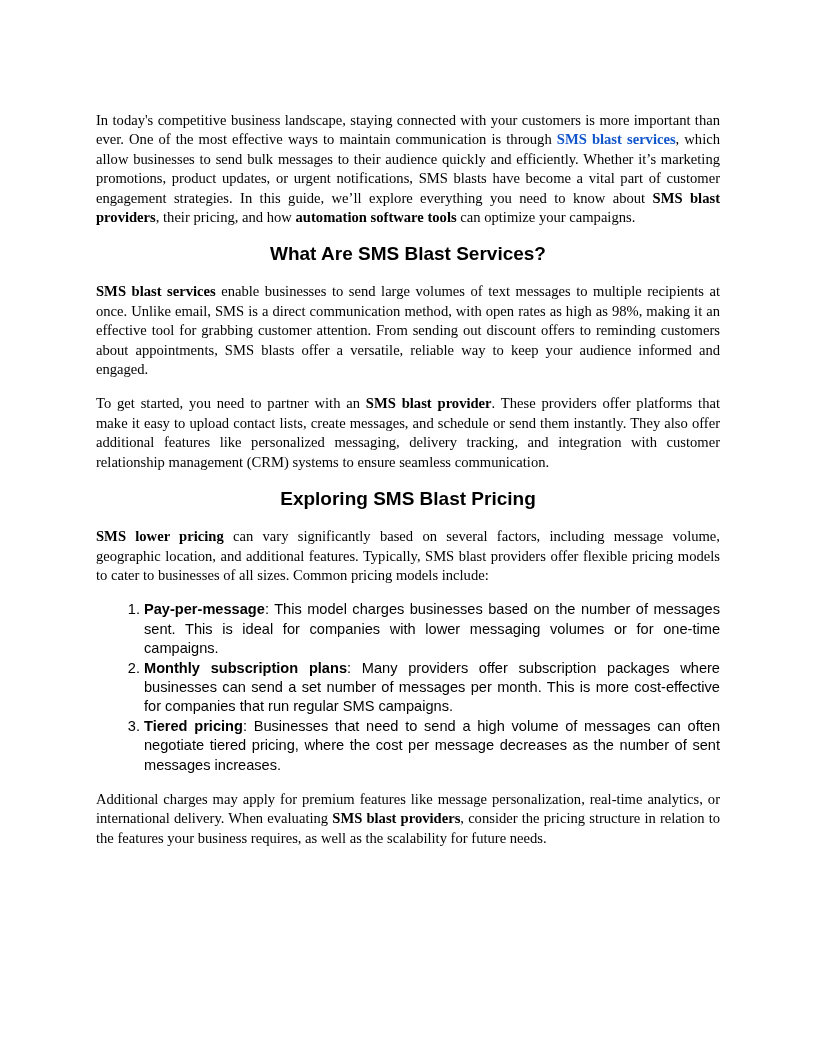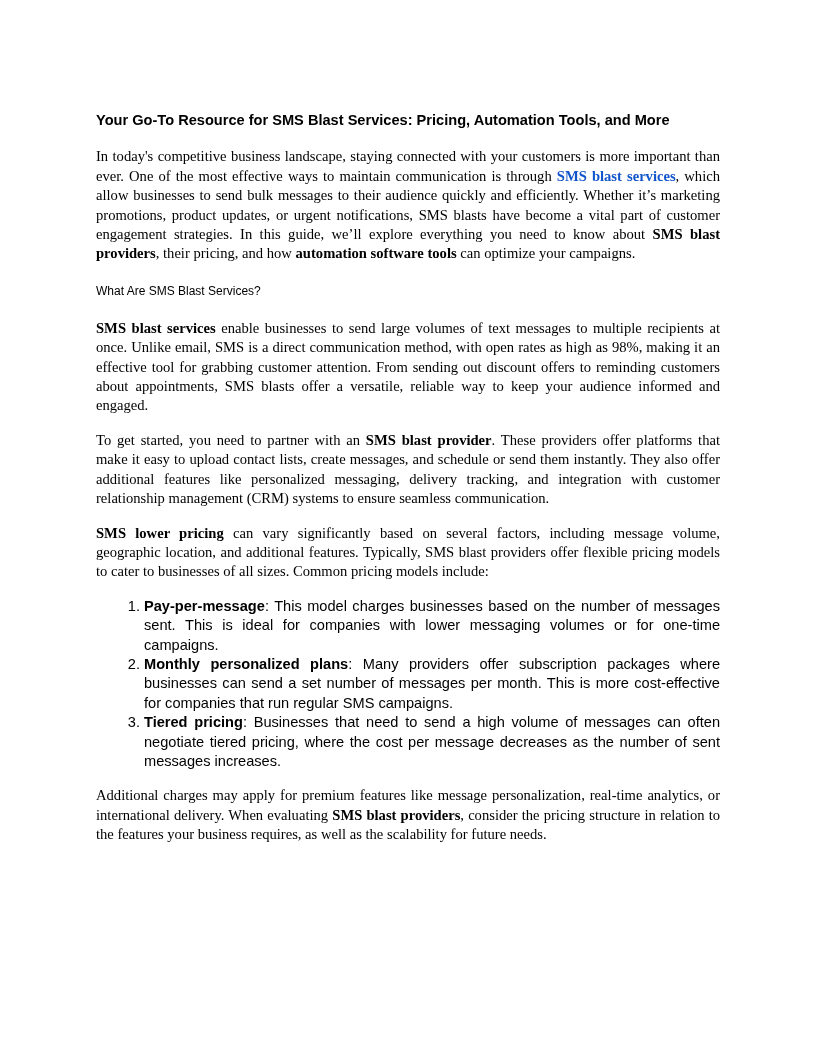--- a/index.html
+++ b/index.html
@@ -5,44 +5,44 @@
     html, body { margin: 0; padding: 0; background: #ffffff; }
     body { width: 816px; height: 1056px; position: relative; overflow: hidden; }
     .page {
       position: absolute; left: 96px; top: 111px; width: 624px;
       font-family: "Liberation Sans", sans-serif;
       color: #000000; font-size: 14.6px; line-height: 19.4px;
     }
     .doc-title { font-weight: bold; font-size: 14.6px; margin: 0 0 17px 0; }
     p { margin: 0; text-align: justify; }
     .para { margin-bottom: 15px; font-family: Liberation Serif, serif; }
-    h2 { font-size: 12px; font-weight: normal; margin: 0 0 16px 0; line-height: 24px; }
+    h2 { font-size: 19px; font-weight: bold; margin: 0 0 16px 0; line-height: 24px; text-align: center; }
     .mt { margin-top: 2px; }
     b { font-weight: bold; }
     a.link { color: #1155cc; font-weight: bold; text-decoration: none; }
     ol { margin: 8px 0 15px 0; padding-left: 48px; }
     ol li { text-align: justify; padding-left: 0; }
   </style>
 </head>
 <body>
 
 <div class="page">
-  <p class="doc-title">Your Go-To Resource for SMS Blast Services: Pricing, Automation Tools, and More</p>
 
   <p class="para"><span>In today's competitive business landscape, staying connected with your customers is more important than ever. One of the most effective ways to maintain communication is through </span><a class="link" href="#">SMS blast services</a><span>, which allow businesses to send bulk messages to their audience quickly and efficiently. Whether it’s marketing promotions, product updates, or urgent notifications, SMS blasts have become a vital part of customer engagement strategies. In this guide, we’ll explore everything you need to know about </span><b>SMS blast providers</b><span>, their pricing, and how </span><b>automation software tools</b><span> can optimize your campaigns.</span></p>
 
   <h2 class="mt">What Are SMS Blast Services?</h2>
 
   <p class="para"><b>SMS blast services</b><span> enable businesses to send large volumes of text messages to multiple recipients at once. Unlike email, SMS is a direct communication method, with open rates as high as 98%, making it an effective tool for grabbing customer attention. From sending out discount offers to reminding customers about appointments, SMS blasts offer a versatile, reliable way to keep your audience informed and engaged.</span></p>
 
   <p class="para"><span>To get started, you need to partner with an </span><b>SMS blast provider</b><span>. These providers offer platforms that make it easy to upload contact lists, create messages, and schedule or send them instantly. They also offer additional features like personalized messaging, delivery tracking, and integration with customer relationship management (CRM) systems to ensure seamless communication.</span></p>
 
+  <h2 class="mt">Exploring SMS Blast Pricing</h2>
 
   <p class="para"><b>SMS lower pricing</b><span> can vary significantly based on several factors, including message volume, geographic location, and additional features. Typically, SMS blast providers offer flexible pricing models to cater to businesses of all sizes. Common pricing models include:</span></p>
 
   <ol>
     <li><b>Pay-per-message</b><span>: This model charges businesses based on the number of messages sent. This is ideal for companies with lower messaging volumes or for one-time campaigns.</span></li>
-    <li><b>Monthly personalized plans</b><span>: Many providers offer subscription packages where businesses can send a set number of messages per month. This is more cost-effective for companies that run regular SMS campaigns.</span></li>
+    <li><b>Monthly subscription plans</b><span>: Many providers offer subscription packages where businesses can send a set number of messages per month. This is more cost-effective for companies that run regular SMS campaigns.</span></li>
     <li><b>Tiered pricing</b><span>: Businesses that need to send a high volume of messages can often negotiate tiered pricing, where the cost per message decreases as the number of sent messages increases.</span></li>
   </ol>
 
   <p class="para"><span>Additional charges may apply for premium features like message personalization, real-time analytics, or international delivery. When evaluating </span><b>SMS blast providers</b><span>, consider the pricing structure in relation to the features your business requires, as well as the scalability for future needs.</span></p>
 </div>
 
 </body></html>

